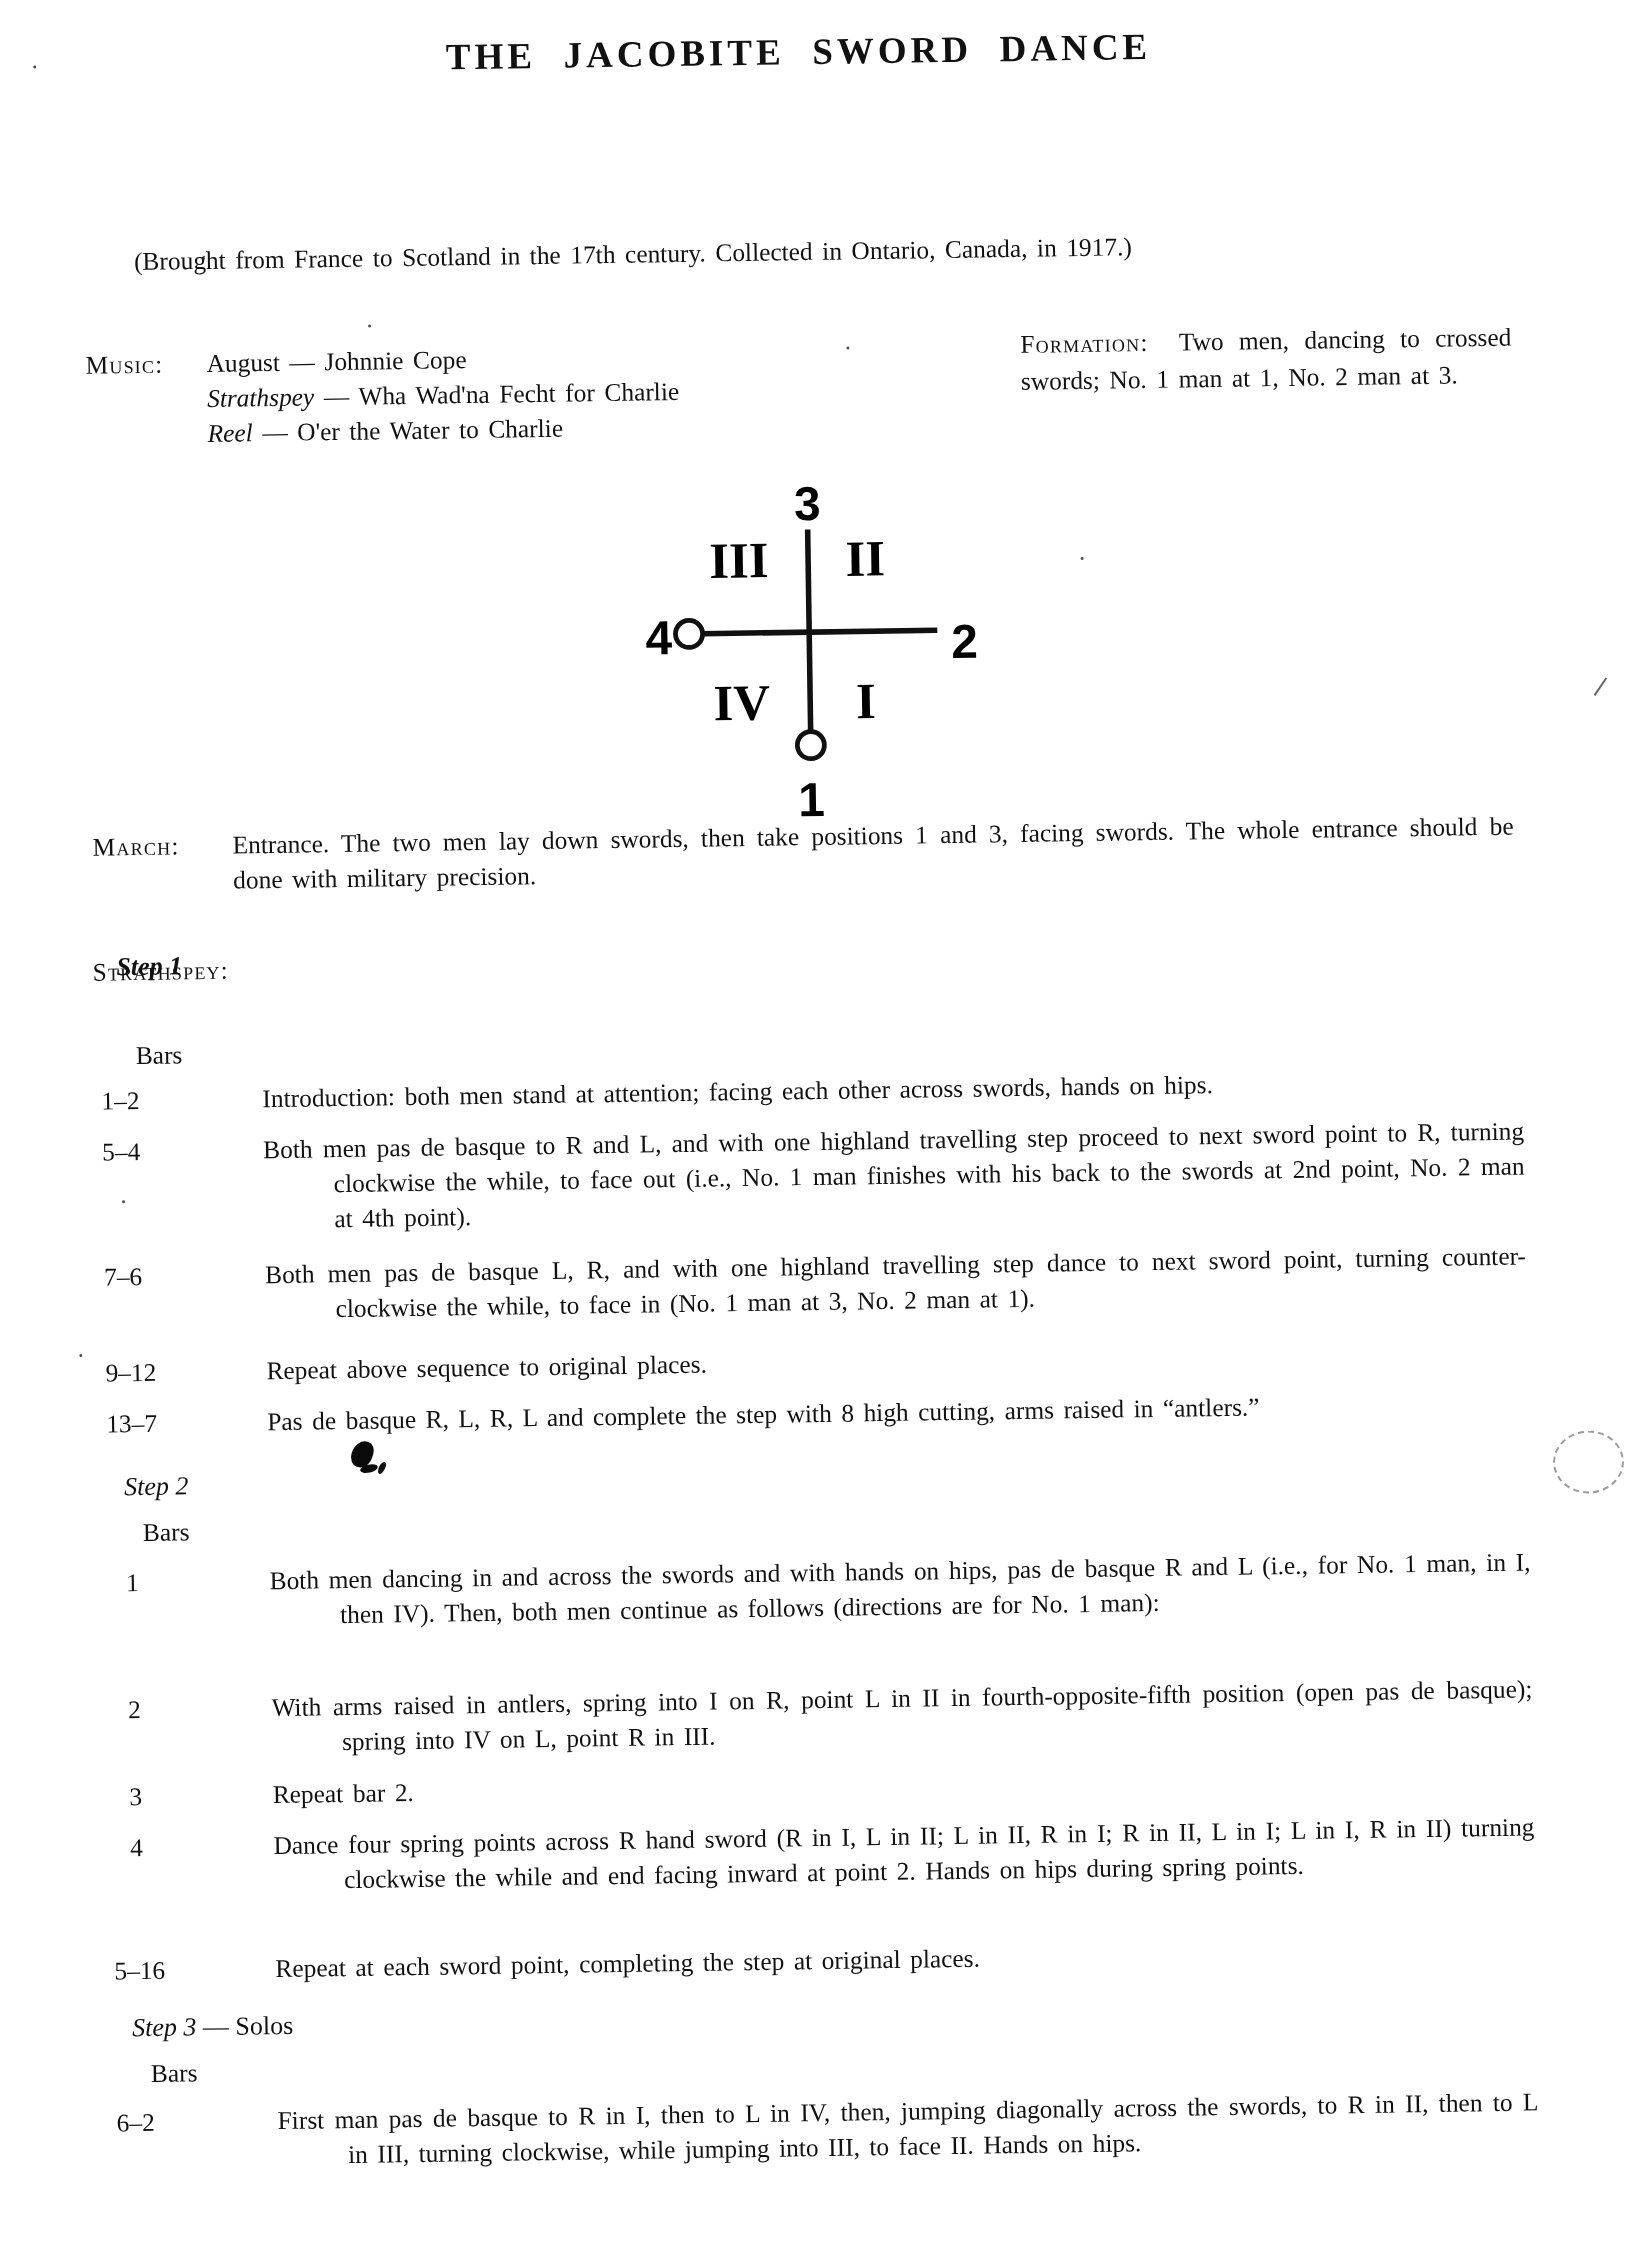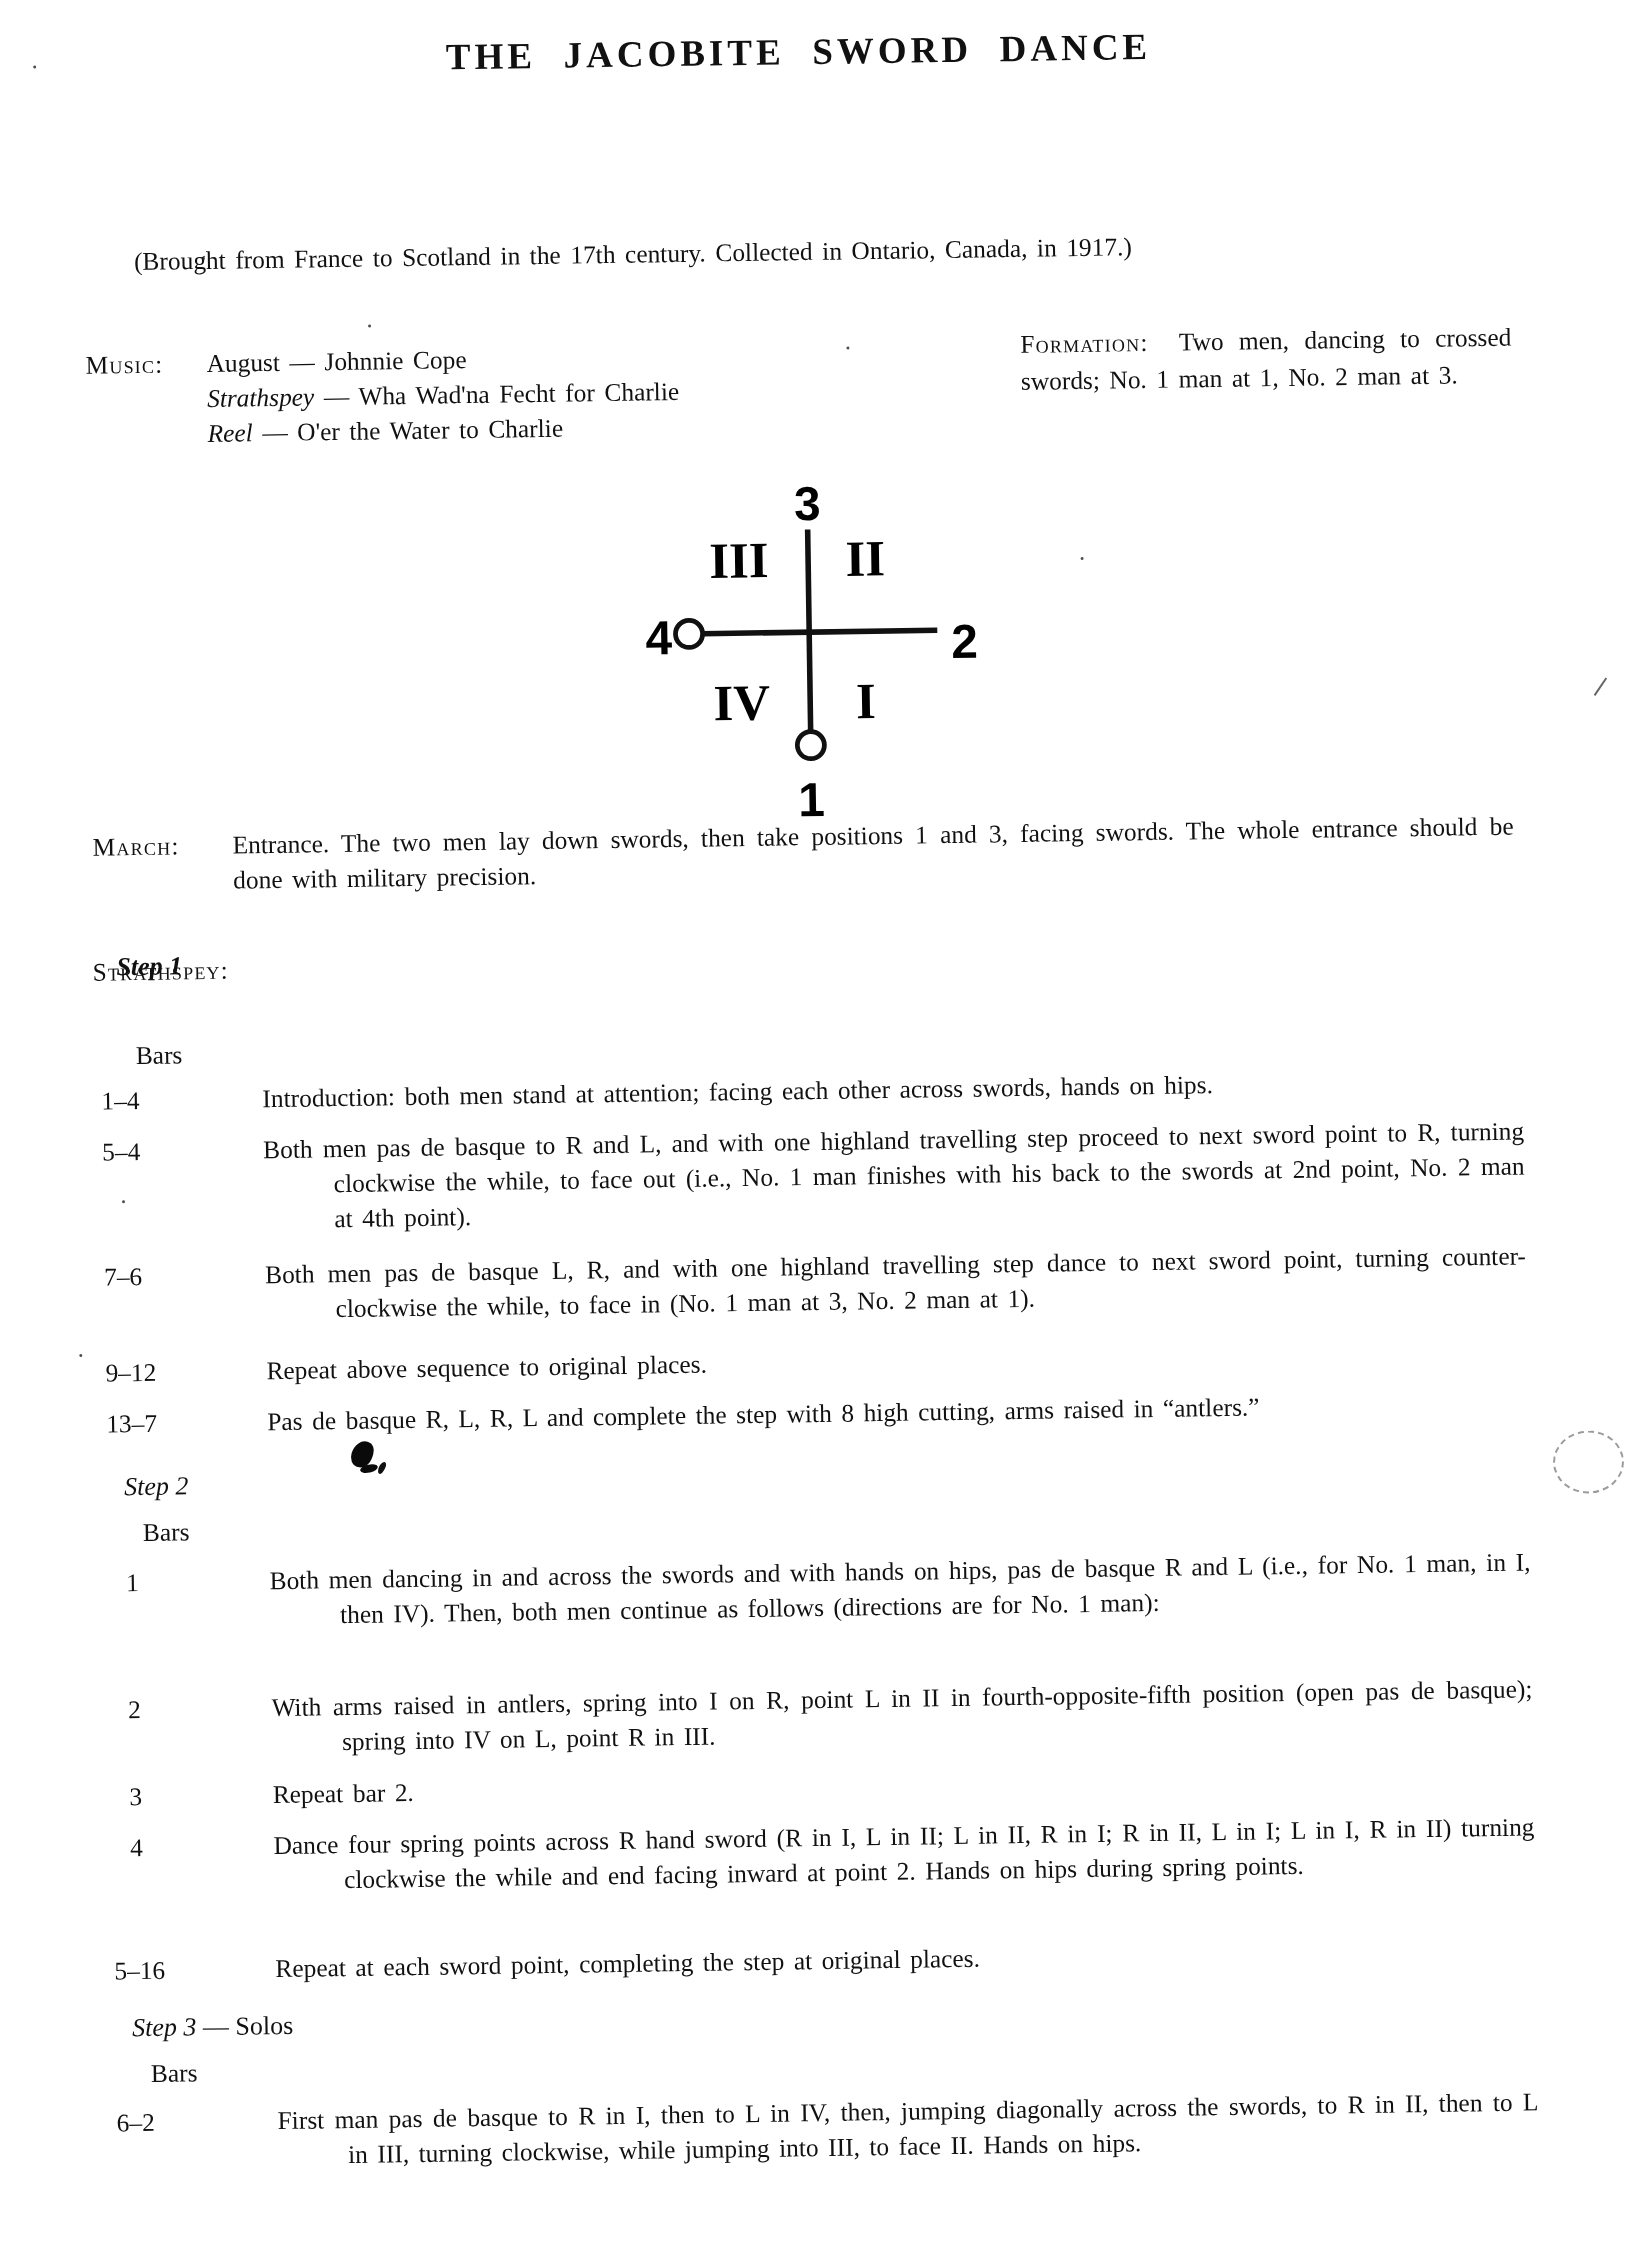--- a/index.html
+++ b/index.html
@@ -193,21 +193,21 @@
     <span class="sc march-label">March:</span>
     <p class="march-text">Entrance. The two men lay down swords, then take positions 1 and 3, facing swords. The whole entrance should be done with military precision.</p>
   </div>
 
   <p class="abs section-label sc body-text" style="top:944px; left:95px;">Strathspey:</p>
 
   <p class="abs step-title" style="top:942px; left:119px;font-weight:bold;">Step 1</p>
   <p class="abs bars-heading body-text" style="top:1028px; left:137px;">Bars</p>
 
   <div class="row body-text" style="top:1073px;">
-    <span class="bars">1–4</span>
+    <span class="bars">1–2</span>
     <p class="rowtext">Introduction: both men stand at attention; facing each other across swords, hands on hips.</p>
   </div>
   <div class="row body-text" style="top:1124px;">
     <span class="bars">5–4</span>
     <p class="rowtext">Both men pas de basque to R and L, and with one highland travelling step proceed to next sword point to R, turning clockwise the while, to face out (i.e., No. 1 man finishes with his back to the swords at 2nd point, No. 2 man at 4th point).</p>
   </div>
   <div class="row body-text" style="top:1249px;">
     <span class="bars">7–6</span>
     <p class="rowtext">Both men pas de basque L, R, and with one highland travelling step dance to next sword point, turning counter-clockwise the while, to face in (No. 1 man at 3, No. 2 man at 1).</p>
   </div>

